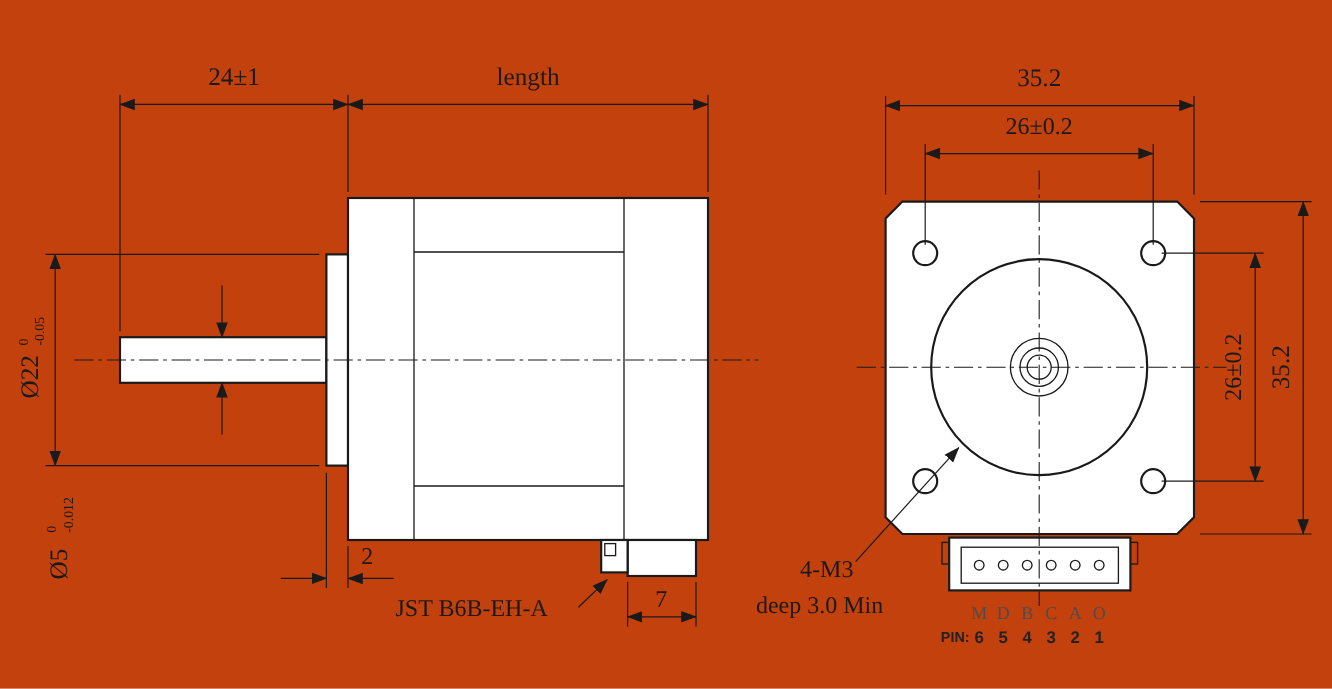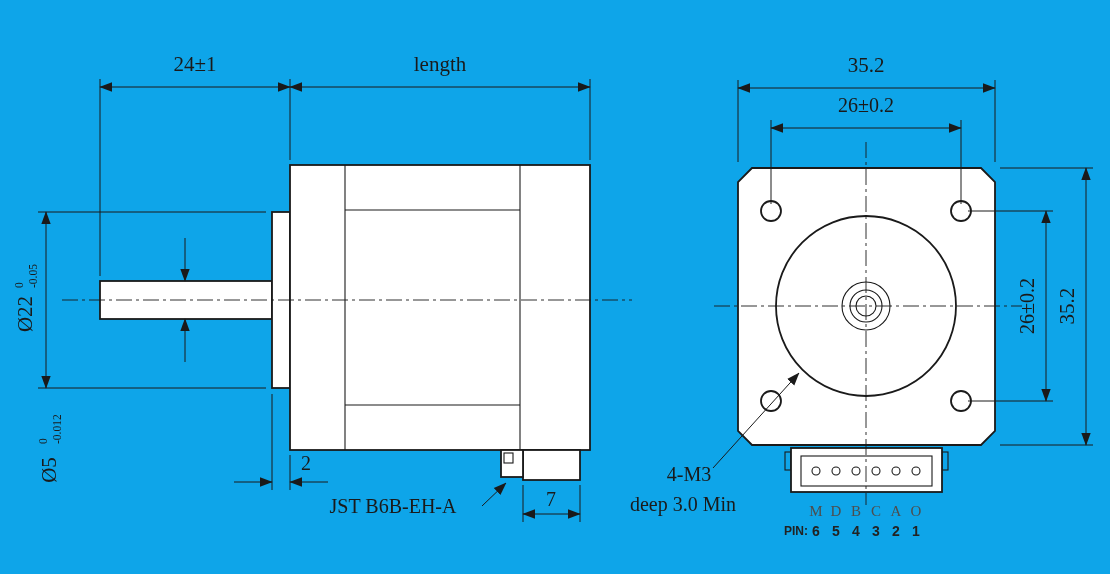--- a/index.html
+++ b/index.html
@@ -1,16 +1,16 @@
 <!DOCTYPE html>
 <html><head>
 <meta charset="utf-8">
 <style>
   html,body{margin:0;padding:0;background:#ffffff;}
-  .canvas{width:1110px;height:574px;background:#0ea5e9;overflow:hidden;position:relative;}
+  .canvas{width:1110px;height:574px;background:#c2410c;overflow:hidden;position:relative;}
   svg{display:block;}
   .obj{fill:#ffffff;stroke:#1a1a1a;stroke-width:1.8;}
   .obj2{fill:none;stroke:#1a1a1a;stroke-width:1.1;}
   .thin{fill:none;stroke:#1a1a1a;stroke-width:1;}
   .cl{fill:none;stroke:#1a1a1a;stroke-width:0.9;stroke-dasharray:16 4 3 4;}
   text{fill:#1a1a1a;font-family:"Liberation Serif",serif;}
   .dimtext{font-size:21px;}
   .dimtext-sm{font-size:20px;}
   .tol{font-size:11.5px;}
   .pinletter{font-size:15px;fill:#4d4d4d;}

